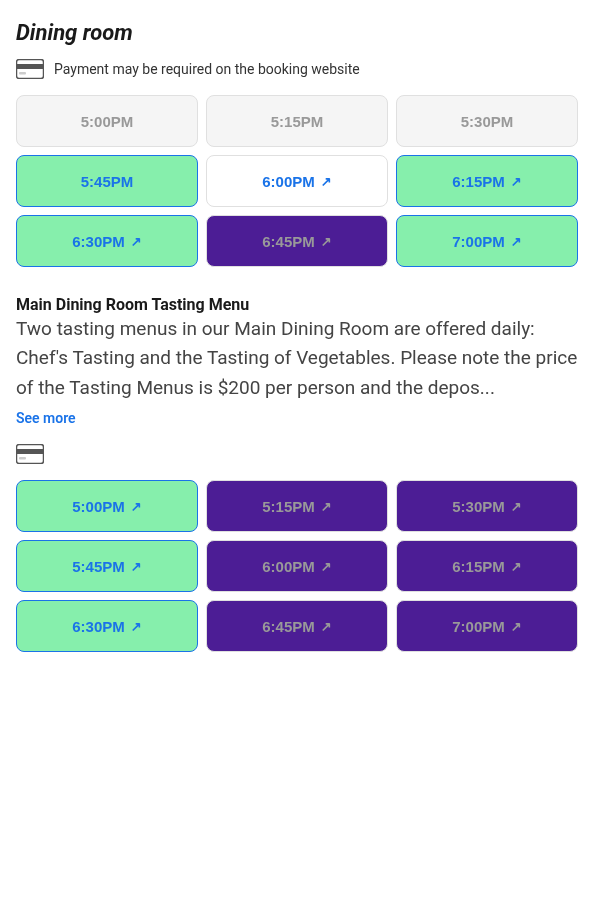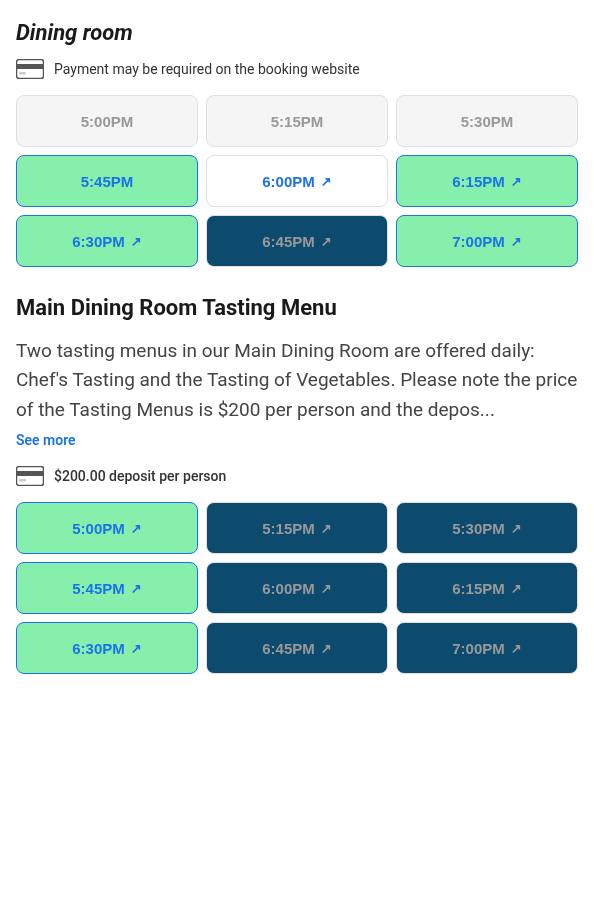--- a/index.html
+++ b/index.html
@@ -85,35 +85,35 @@
     }
 
     .time-btn.unavailable {
       background: #f5f5f5;
       border: 1.5px solid #e0e0e0;
       color: #999;
       cursor: not-allowed;
     }
 
     .time-btn.unavailable.external {
-      background: #0c4a6e;
+      background: #4c1d95;
       border: 1.5px solid #e0e0e0;
       color: #999;
       cursor: not-allowed;
     }
 
     .external-icon {
       font-size: 13px;
       display: inline-block;
     }
 
     .menu-title {
-      font-size: 22px;
+      font-size: 16px;
       font-weight: 700;
-      margin-bottom: 16px;
+      margin-bottom: 0;
       color: #1a1a1a;
     }
 
     .menu-description {
       font-size: 19px;
       color: #444;
       line-height: 1.55;
       margin-bottom: 6px;
     }
 
@@ -197,21 +197,20 @@
   <span class="see-more">See more</span>
 
   <div class="deposit-notice">
     <span class="card-icon">
       <svg viewBox="0 0 28 20" fill="none" xmlns="http://www.w3.org/2000/svg">
         <rect x="0.5" y="0.5" width="27" height="19" rx="2.5" stroke="#555" stroke-width="1.5" fill="white"></rect>
         <rect x="0" y="5" width="28" height="5" fill="#555"></rect>
         <rect x="3" y="13" width="7" height="2.5" rx="1" fill="#ccc"></rect>
       </svg>
     </span>
-    <span>$200.00 deposit per person</span>
   </div>
 
   <div class="time-grid">
     <button class="time-btn available">
       <span>5:00PM</span>
       <span class="external-icon">↗︎</span>
     </button>
     <button class="time-btn unavailable external">
       <span>5:15PM</span>
       <span class="external-icon">↗︎</span>

